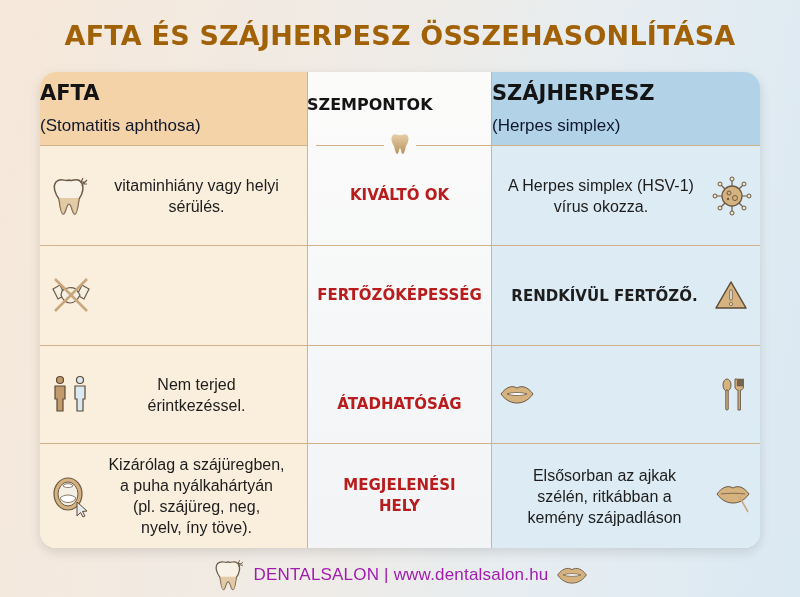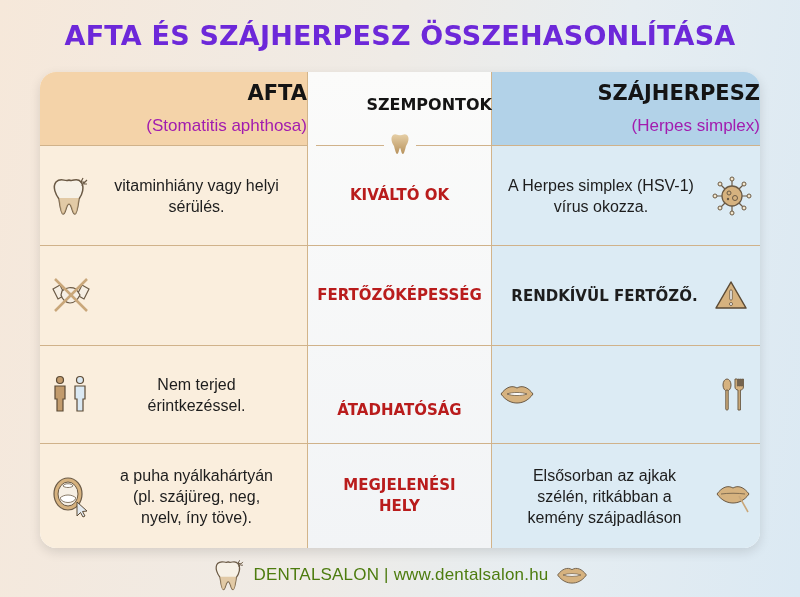--- a/index.html
+++ b/index.html
@@ -10,52 +10,52 @@
     position: relative;
     color: #1a1a1a;
   }
   .frame {
     position: absolute; left: 0; top: 0; width: 800px; height: 597px;
     border-radius: 18px; overflow: hidden;
   }
   .title {
     position: absolute; top: 20px; left: 0; width: 800px;
     text-align: center; font-weight: 900; font-size: 27px; letter-spacing: 0.2px;
-    color: #6d28d9;
+    color: #a16207;
     font-family: "DejaVu Sans", sans-serif;
   }
   .table {
     position: absolute; left: 40px; top: 72px; width: 720px; height: 476px;
     border-radius: 16px; overflow: hidden;
     box-shadow: 0 4px 12px rgba(0,0,0,0.12);
     background: #fff;
   }
   .col { position: absolute; top: 0; height: 476px; }
   .col-left { left: 0; width: 267px; background: #faeedd; }
   .col-mid { left: 267px; width: 185px; background: linear-gradient(180deg,#fbfbfa,#f2f4f6); border-left: 1px solid #d2b48a; border-right: 1px solid #d2b48a; }
   .col-right { left: 452px; width: 268px; background: #dcebf4; }
-  .hdr { position: absolute; top: 0; height: 73px; display: flex; flex-direction: column; align-items: flex-end; justify-content: center; text-align: center; }
+  .hdr { position: absolute; top: 0; height: 73px; display: flex; flex-direction: column; align-items: flex-start; justify-content: center; text-align: center; }
   .hdr-left { left: 0; width: 267px; background: #f4d3a9; }
   .hdr-mid { left: 267px; width: 185px; }
   .hdr-right { left: 452px; width: 268px; background: #b2d2e8; }
   .hdr-title { font-family: "DejaVu Sans", sans-serif; font-weight: bold; font-size: 21px; color: #141414; }
-  .hdr-sub { font-size: 17px; color: #a21caf; margin-top: 11px; }
+  .hdr-sub { font-size: 17px; color: #0f172a; margin-top: 11px; }
   .hdr-mid .hdr-title { font-size: 16px; margin-top: -8px; }
   .hline { position: absolute; height: 1px; background: #d0b28a; }
   .mid-tooth { position: absolute; left: 350px; top: 61px; width: 20px; height: 22px; }
   .cell { position: absolute; display: flex; align-items: center; justify-content: center; text-align: center; }
   .cell-text { font-size: 16px; line-height: 21px; color: #1d1d1d; }
   .cell-text b { font-family: "DejaVu Sans", sans-serif; font-weight: bold; font-size: 15px; }
   .crit { font-family: "DejaVu Sans", sans-serif; font-weight: bold; font-size: 15px; color: #b91c1c; line-height: 21px; }
   .icon { position: absolute; }
   .footer {
     position: absolute; top: 558px; left: 0; width: 800px; height: 34px;
     display: flex; align-items: center; justify-content: center; gap: 8px;
   }
-  .footer-text { font-size: 17px; color: #4d7c0f; letter-spacing: 0.2px; }
+  .footer-text { font-size: 17px; color: #a21caf; letter-spacing: 0.2px; }
 </style>
 </head>
 <body>
 
 <div class="frame">
 
   <div class="title">AFTA ÉS SZÁJHERPESZ ÖSSZEHASONLÍTÁSA</div>
 
   <div class="table">
     <div class="col col-left"></div>
@@ -174,38 +174,39 @@
     </div>
     <svg class="icon" style="left:11px;top:303px;" width="42" height="38" viewBox="0 0 42 38">
       <g stroke="#5b4a35" stroke-width="1.2">
         <circle cx="9" cy="5" r="3.5" fill="#c29b6c"></circle>
         <path d="M4 11 h10 v13 h-2 v12 h-6 v-12 h-2 Z" fill="#c29b6c"></path>
         <circle cx="29" cy="5" r="3.5" fill="#dbe9f3"></circle>
         <path d="M24 11 h10 v13 h-2 v12 h-6 v-12 h-2 Z" fill="#dbe9f3"></path>
       </g>
     </svg>
 
-    <div class="cell" style="left:267px;top:290px;width:185px;height:97px;">
+    <div class="cell" style="left:267px;top:284px;width:185px;height:97px;">
       <div class="crit">ÁTADHATÓSÁG</div>
     </div>
 
     <svg class="icon" style="left:460px;top:312px;" width="34" height="20" viewBox="0 0 34 20">
       <path d="M1 10 C6 3 12 1 17 4 C22 1 28 3 33 10 C28 17 22 19 17 19 C12 19 6 17 1 10 Z" fill="#d6b27f" stroke="#6b5a45" stroke-width="1"></path>
       <path d="M7 10 C12 8 22 8 27 10 C22 12 12 12 7 10 Z" fill="#fff" stroke="#6b5a45" stroke-width="0.8"></path>
     </svg>
     <svg class="icon" style="left:681px;top:306px;" width="24" height="34" viewBox="0 0 24 34">
       <g fill="#d6b27f" stroke="#6b5a45" stroke-width="1">
         <ellipse cx="6" cy="7" rx="4" ry="6"></ellipse>
         <rect x="4.8" y="12" width="2.4" height="20" rx="1"></rect>
         <path d="M14 1 v8 c0 2 1.5 3 3 3 v20 h2.4 v-20 c1.5 0 3 -1 3 -3 v-8 h-1 v7 h-1 v-7 h-1 v7 h-1 v-7 h-1 v7 h-1 v-7 Z"></path>
       </g>
     </svg>
 
     <div class="cell" style="left:46px;top:372px;width:221px;height:104px;">
       <div class="cell-text">
+        <div>Kizárólag a szájüregben,</div>
         <div>a puha nyálkahártyán</div>
         <div>(pl. szájüreg, neg,</div>
         <div>nyelv, íny töve).</div>
       </div>
     </div>
     <svg class="icon" style="left:12px;top:404px;" width="40" height="42" viewBox="0 0 40 42">
       <ellipse cx="16" cy="18" rx="14" ry="16" fill="#d6b27f" stroke="#6b5a45" stroke-width="1.2"></ellipse>
       <ellipse cx="16" cy="18" rx="10" ry="12" fill="#f6efe4" stroke="#6b5a45" stroke-width="1"></ellipse>
       <path d="M11 10 C12 7 20 7 21 10 C19 12 13 12 11 10Z" fill="#fff" stroke="#6b5a45" stroke-width="0.8"></path>
       <path d="M8 22 C12 18 20 18 24 22 C22 28 10 28 8 22 Z" fill="#fff" stroke="#6b5a45" stroke-width="0.8"></path>

